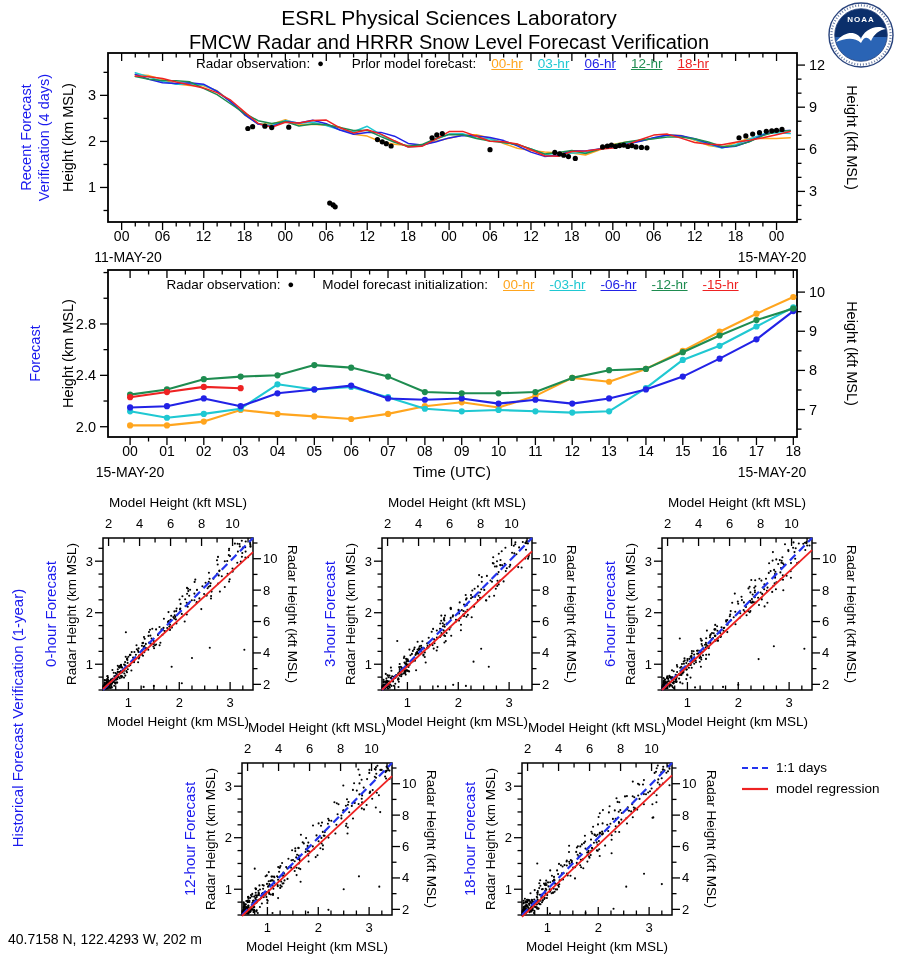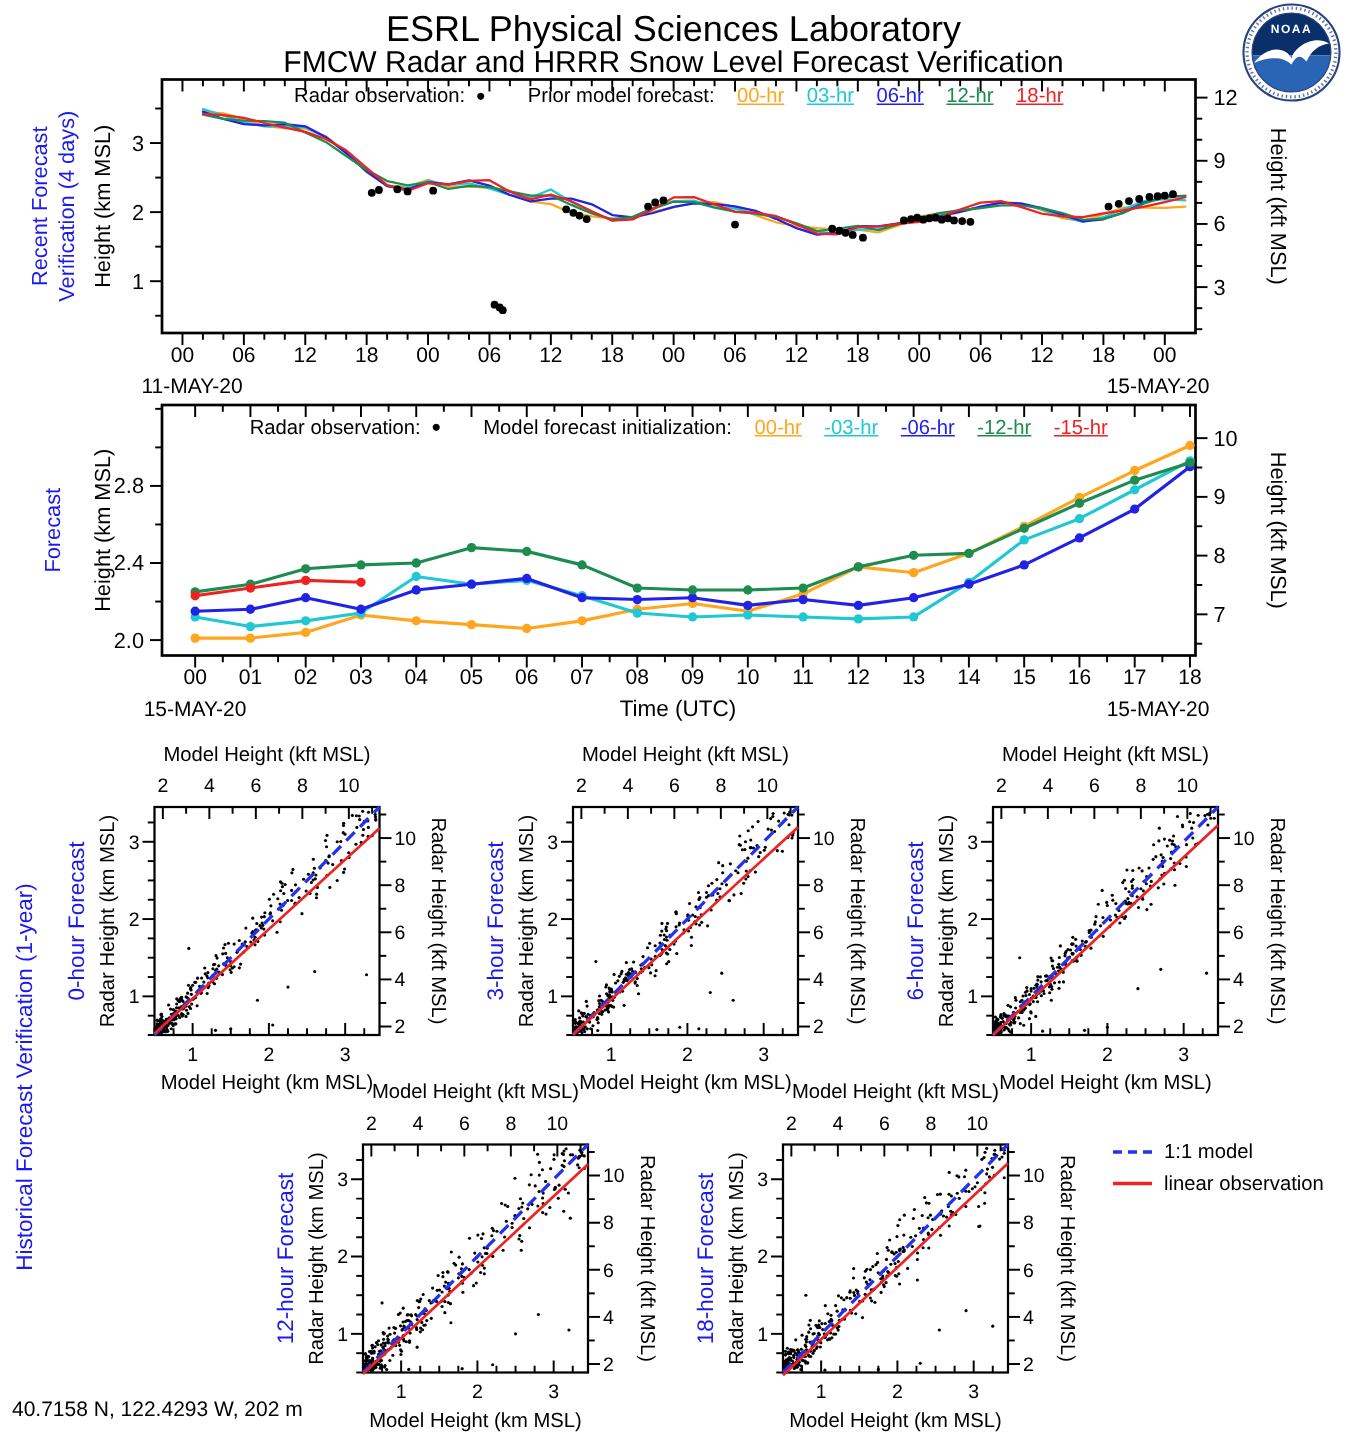--- a/index.html
+++ b/index.html
@@ -1,18 +1,18 @@
 <!DOCTYPE html>
 <html><head>
 <meta charset="utf-8">
 <style>
   html,body{margin:0;padding:0;background:#fff;}
   .canvas{position:relative;width:898px;height:956px;background:#fff;overflow:hidden;
           font-family:"Liberation Sans","DejaVu Sans",sans-serif;color:#000;}
-  .title{position:absolute;top:6px;left:0;width:898px;text-align:center;font-size:24px;}
+  .title{position:absolute;top:6px;left:0;width:898px;text-align:center;font-size:21px;}
   .subtitle{position:absolute;top:31px;left:0;width:898px;text-align:center;font-size:20px;}
   .chart{position:absolute;left:0;}
   svg text{font-family:"Liberation Sans","DejaVu Sans",sans-serif;}
   .plegend{position:absolute;left:108px;width:689px;text-align:center;font-size:13.5px;white-space:nowrap;}
   .plegend .lg-dot{margin-left:7px;font-size:11px;vertical-align:1px;}
   .plegend .lg-m{margin-left:28px;}
   .plegend .lg-i{margin-left:15px;text-decoration:underline;}
   .vlabel{position:absolute;white-space:nowrap;font-size:15px;color:#1A1AEE;
           transform:translate(-50%,-50%) rotate(-90deg);}
   #legend-scatter{position:absolute;left:742px;top:757px;font-size:13.5px;}
@@ -2566,25 +2566,25 @@
   <div id="legend-recent" class="plegend" style="top:56px"><span>Radar observation:</span><span class="lg-dot">●</span><span class="lg-m">Prior model forecast:</span><span class="lg-i" style="color: rgb(255, 165, 30);">00-hr</span><span class="lg-i" style="color: rgb(31, 200, 210);">03-hr</span><span class="lg-i" style="color: rgb(34, 34, 230);">06-hr</span><span class="lg-i" style="color: rgb(30, 140, 80);">12-hr</span><span class="lg-i" style="color: rgb(238, 34, 34);">18-hr</span></div>
   <div id="legend-forecast" class="plegend" style="top:277px"><span>Radar observation:</span><span class="lg-dot">●</span><span class="lg-m">Model forecast initialization:</span><span class="lg-i" style="color: rgb(255, 165, 30);">00-hr</span><span class="lg-i" style="color: rgb(31, 200, 210);">-03-hr</span><span class="lg-i" style="color: rgb(34, 34, 230);">-06-hr</span><span class="lg-i" style="color: rgb(30, 140, 80);">-12-hr</span><span class="lg-i" style="color: rgb(238, 34, 34);">-15-hr</span></div>
 
   <div class="vlabel" style="left:17px;top:718px">Historical Forecast Verification (1-year)</div>
 
   <div id="legend-scatter">
       <div class="sleg-row">
         <svg width="26" height="8">
           <line x1="0" y1="4" x2="26" y2="4" stroke="#2233EE" stroke-width="2.2" stroke-dasharray="6 4"></line>
         </svg>
-        <span>1:1 model</span>
+        <span>1:1 days</span>
       </div>
       <div class="sleg-row">
         <svg width="26" height="8">
           <line x1="0" y1="4" x2="26" y2="4" stroke="#EE2222" stroke-width="2.2"></line>
         </svg>
-        <span>linear observation</span>
+        <span>model regression</span>
       </div>
     </div>
 
   <div class="station">Shasta Dam,CA (STD)</div>
   <div class="coords">40.7158 N, 122.4293 W, 202 m</div>
 </div>
 
 </body></html>

